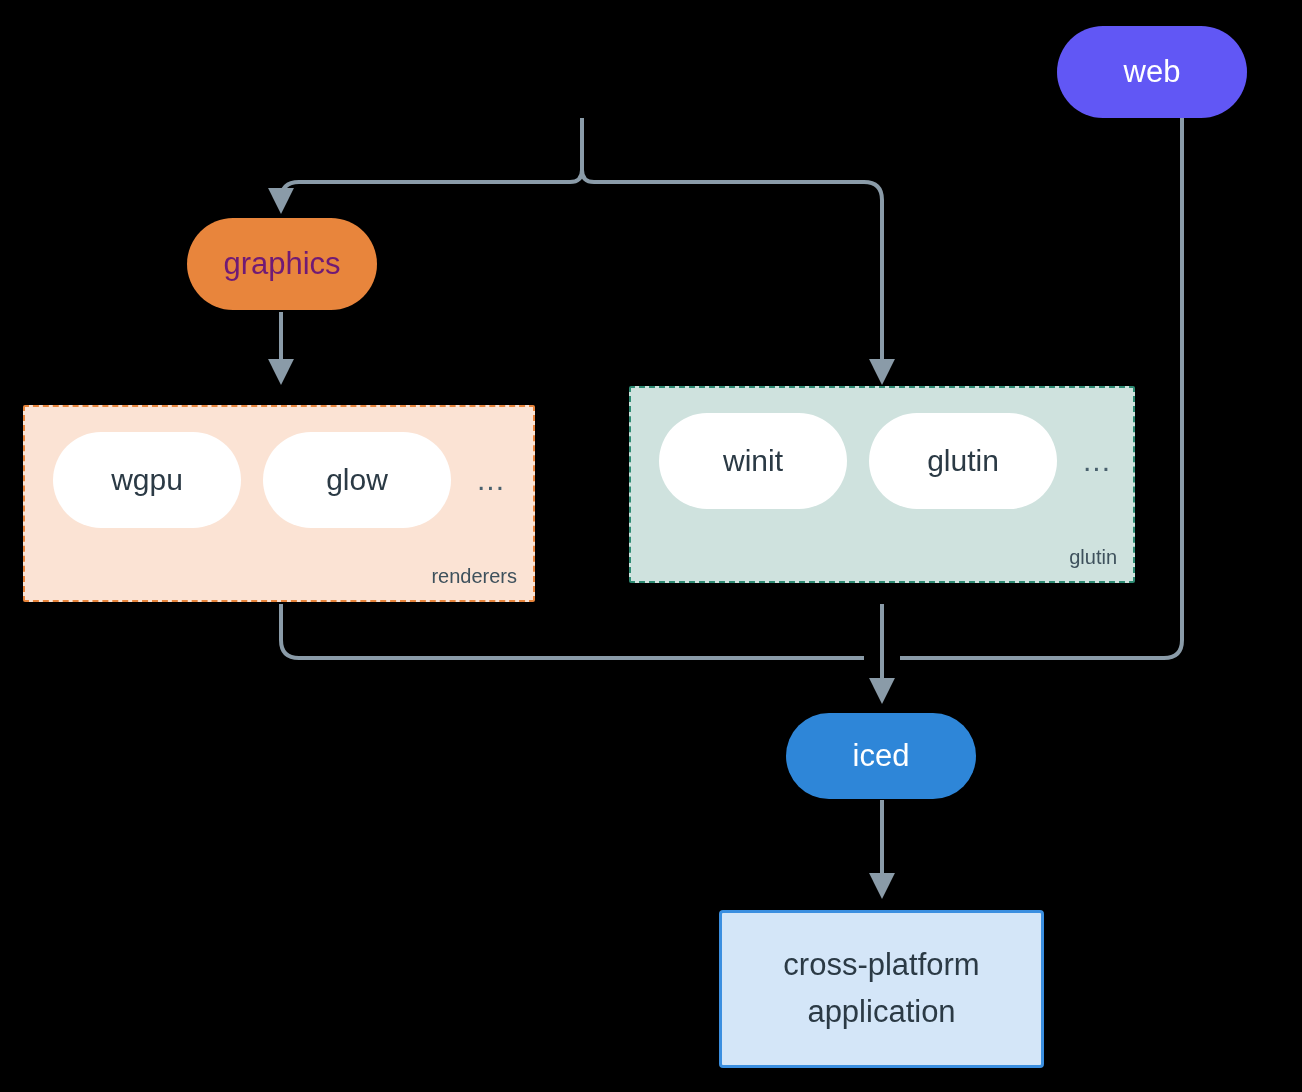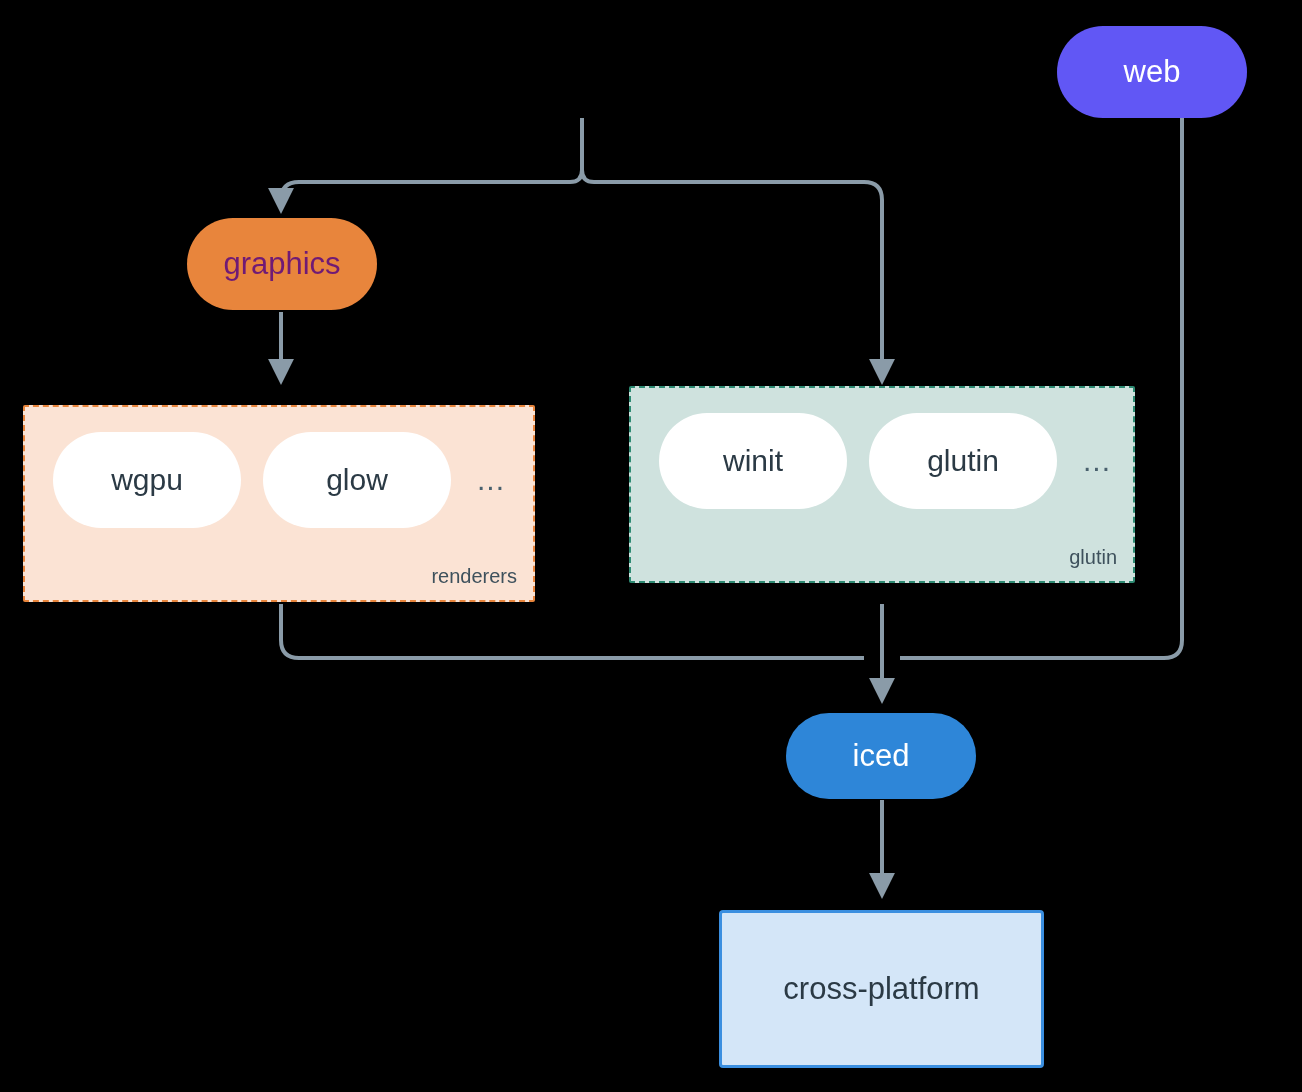--- a/index.html
+++ b/index.html
@@ -211,15 +211,16 @@
     </div>
     <span class="group-label">glutin</span>
   </div>
 
   <div class="node pill node-iced">
     <span>iced</span>
   </div>
 
   <div class="node node-app">
     <span class="line">cross-platform</span>
+    <span class="line">application</span>
   </div>
 
 </div>
 
 </body></html>

